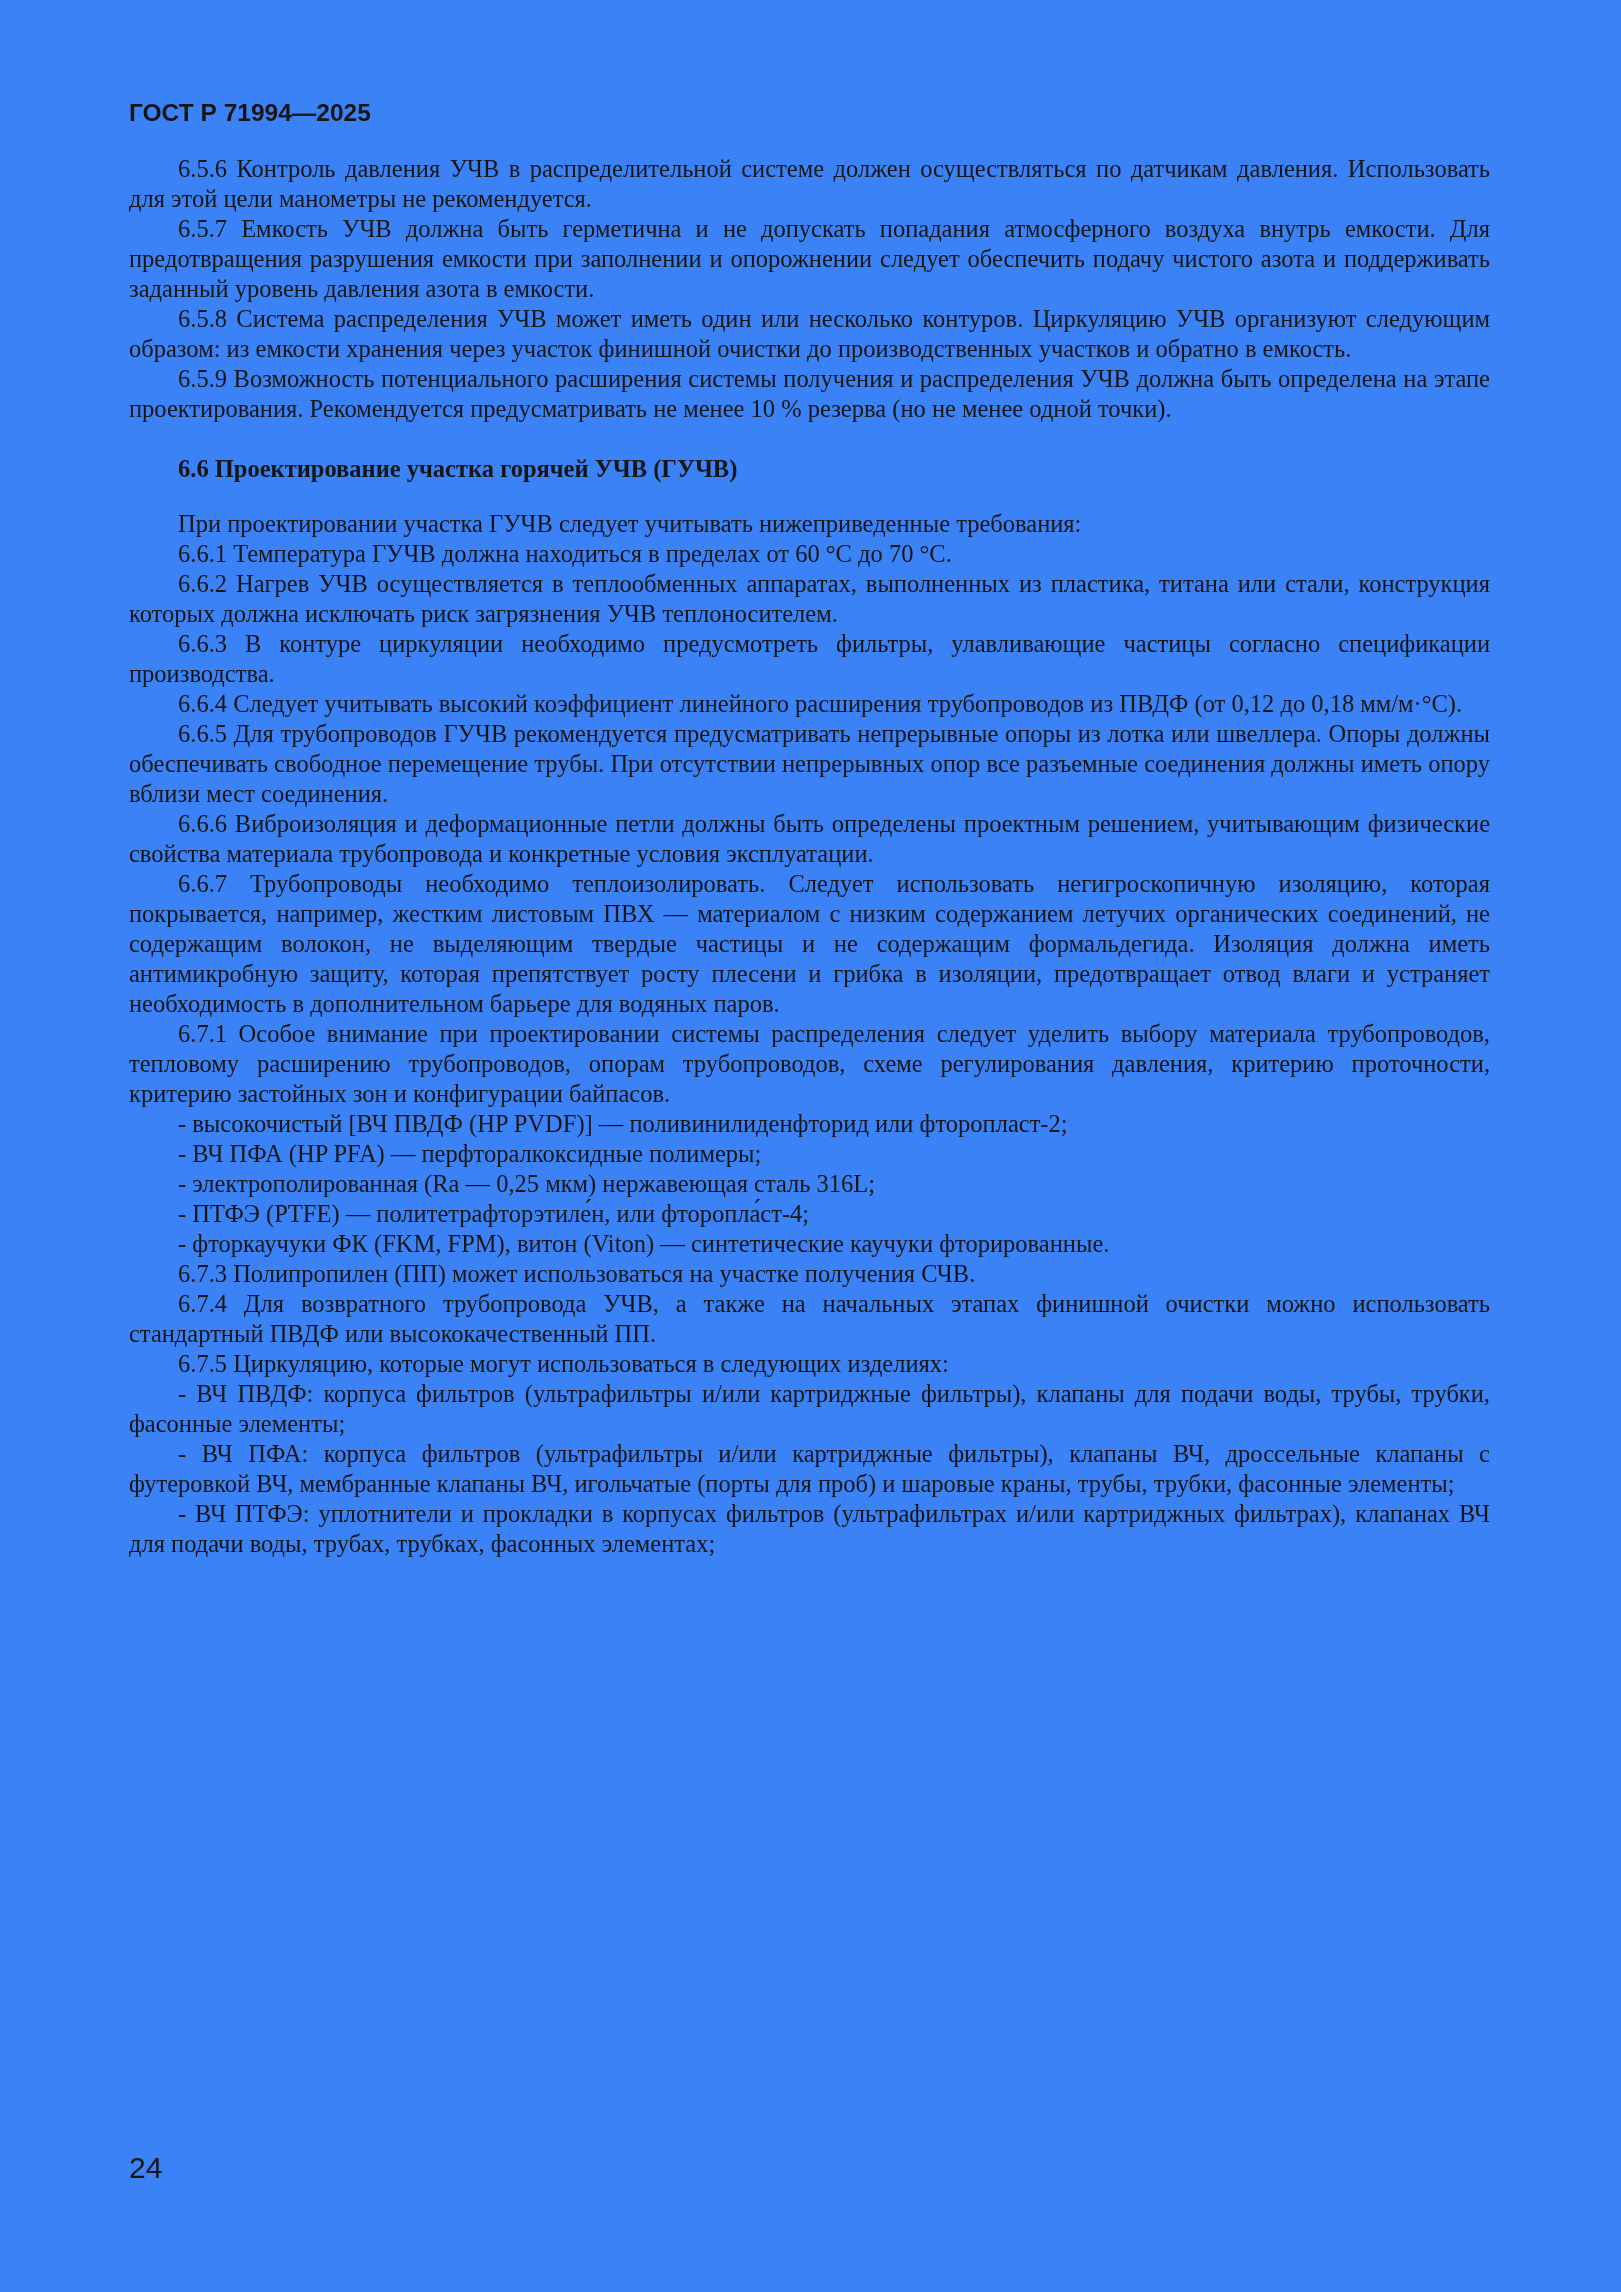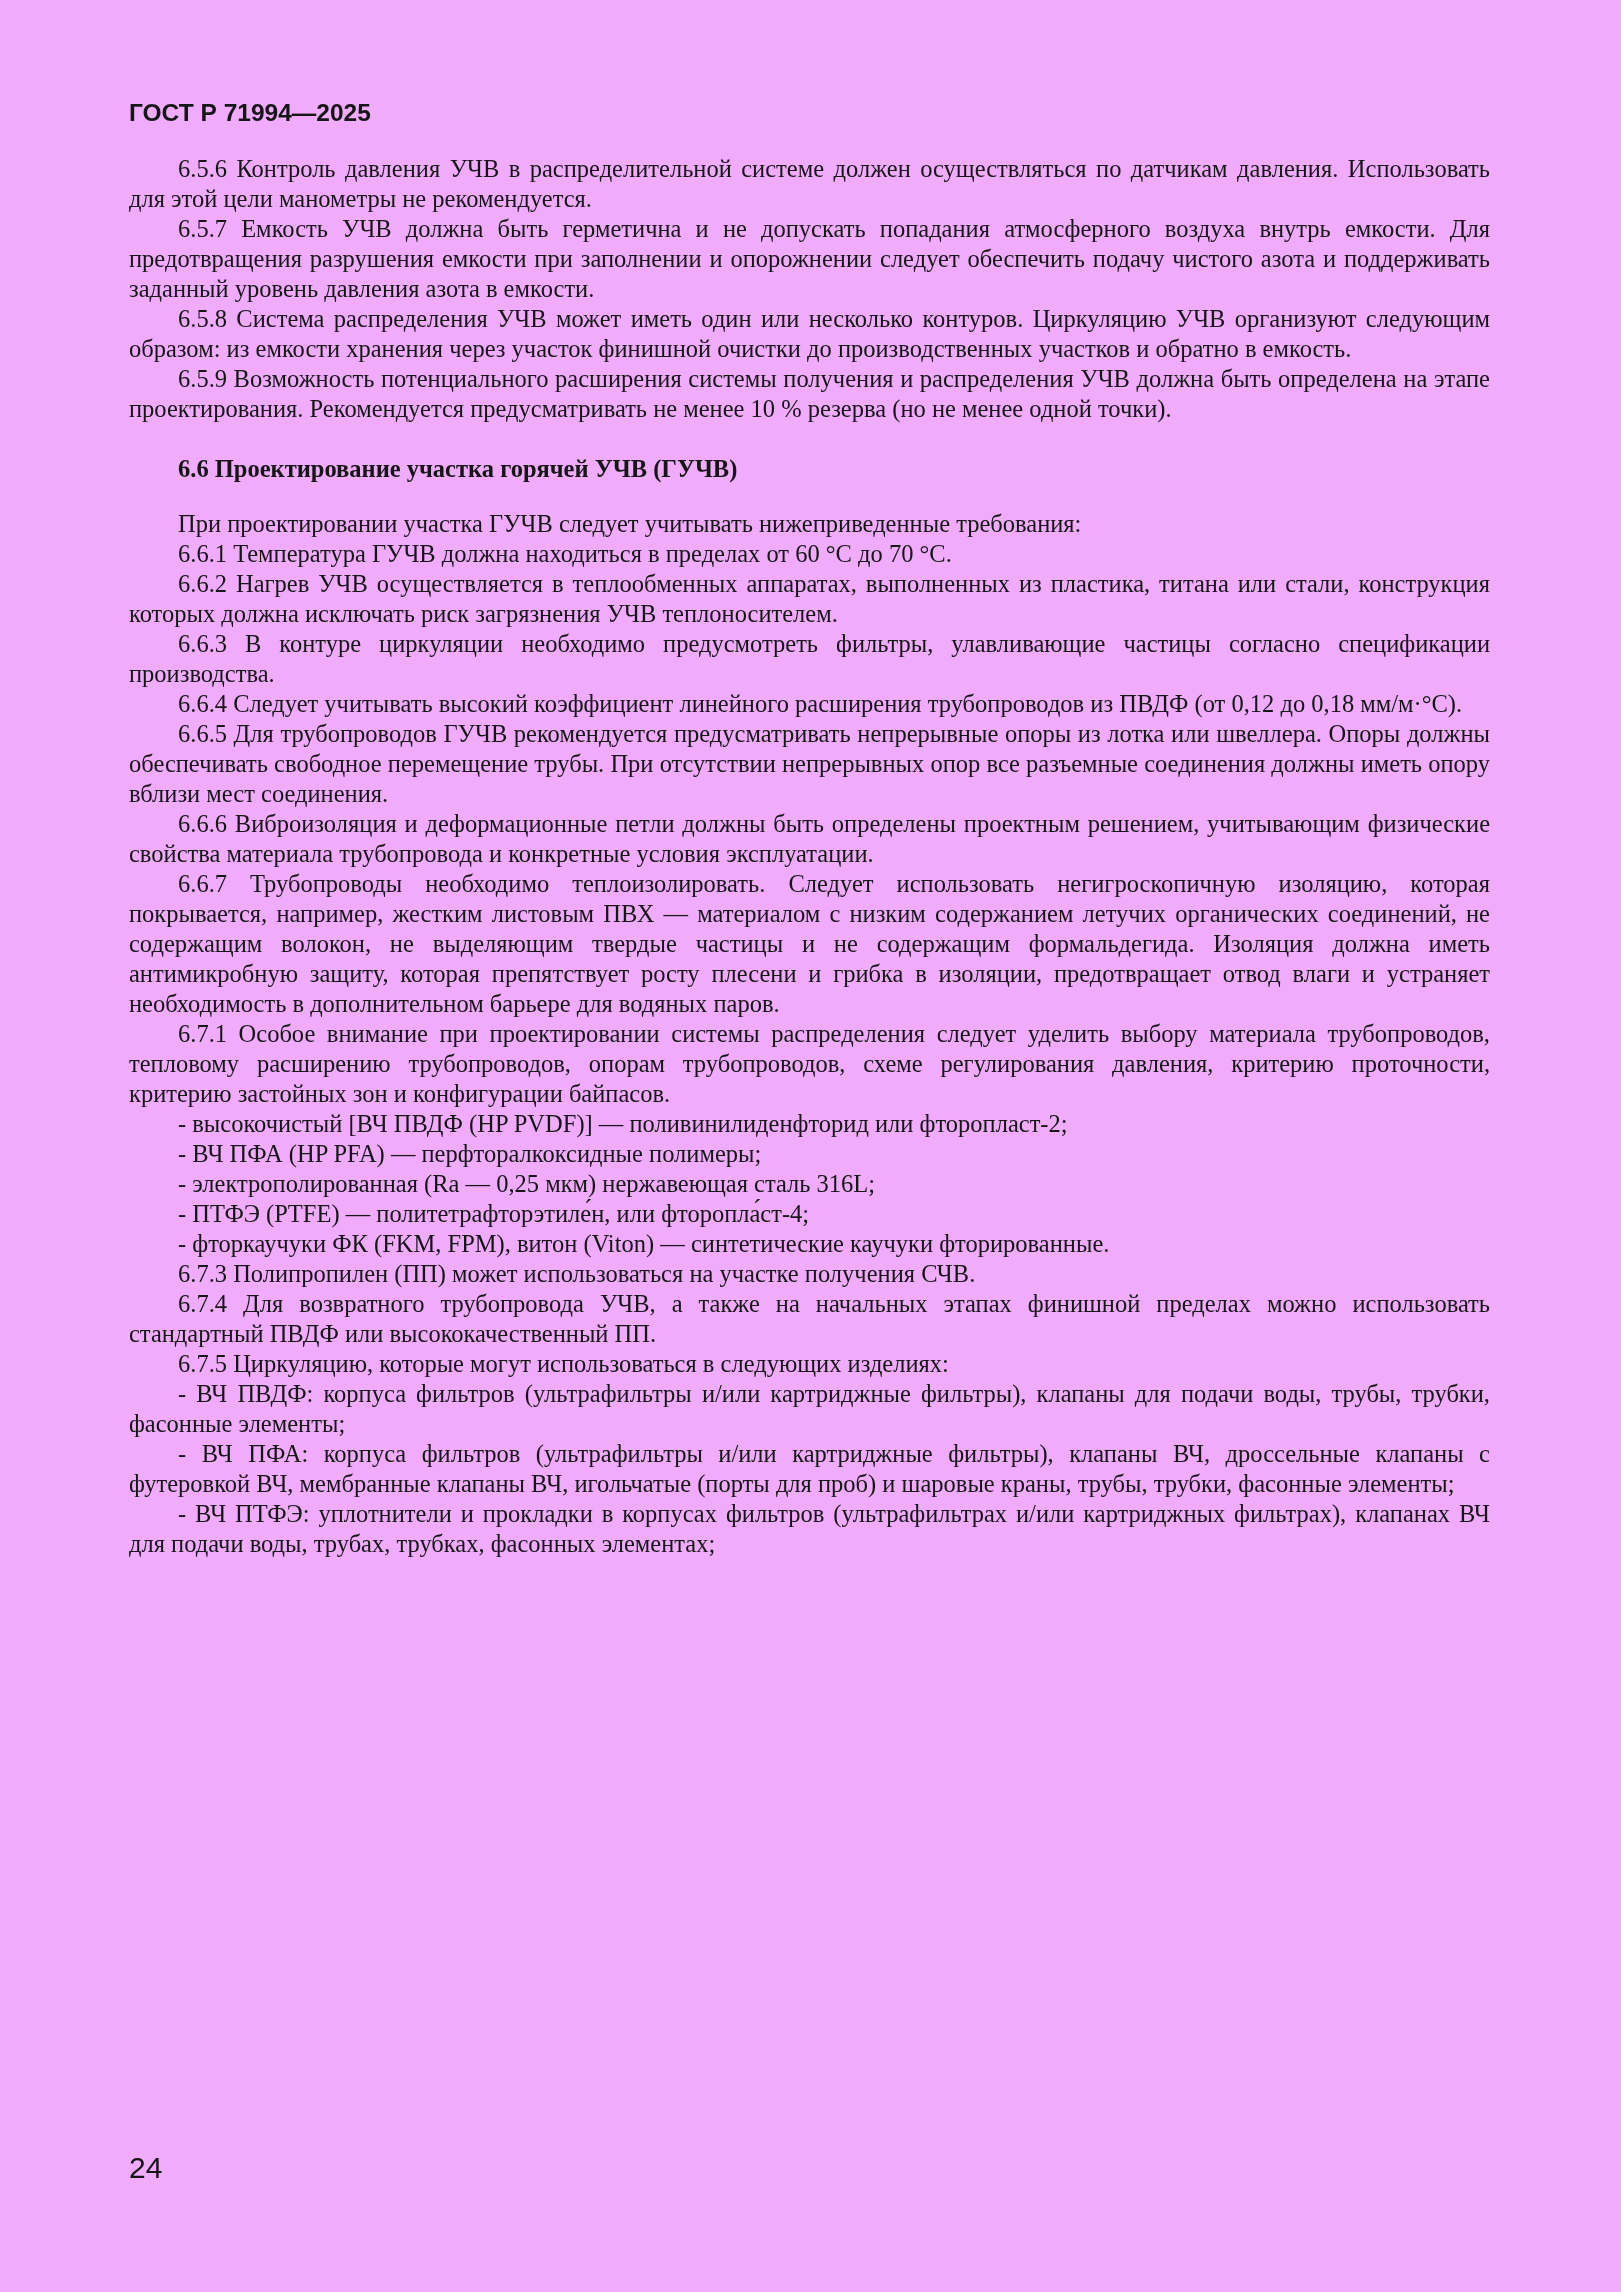--- a/index.html
+++ b/index.html
@@ -5,21 +5,21 @@
   html, body {
     margin: 0;
     padding: 0;
     background: #e8e8e8;
   }
   .page {
     position: relative;
     width: 1621px;
     height: 2293px;
     margin: 0 auto;
-    background: #f0abfc;
+    background: #3b82f6;
     box-sizing: border-box;
     padding: 98px 131px 0 129px;
     font-family: "Liberation Sans", sans-serif;
     color: #161616;
     overflow: hidden;
   }
   .doc-header {
     font-size: 24.5px;
     line-height: 30px;
     font-weight: bold;
@@ -74,21 +74,21 @@
       <p class="para">6.6.5 Для трубопроводов ГУЧВ рекомендуется предусматривать непрерывные опоры из лотка или швеллера. Опоры должны обеспечивать свободное перемещение трубы. При отсутствии непрерывных опор все разъемные соединения должны иметь опору вблизи мест соединения.</p>
       <p class="para">6.6.6 Виброизоляция и деформационные петли должны быть определены проектным решением, учитывающим физические свойства материала трубопровода и конкретные условия эксплуатации.</p>
       <p class="para">6.6.7 Трубопроводы необходимо теплоизолировать. Следует использовать негигроскопичную изоляцию, которая покрывается, например, жестким листовым ПВХ — материалом с низким содержанием летучих органических соединений, не содержащим волокон, не выделяющим твердые частицы и не содержащим формальдегида. Изоляция должна иметь антимикробную защиту, которая препятствует росту плесени и грибка в изоляции, предотвращает отвод влаги и устраняет необходимость в дополнительном барьере для водяных паров.</p>
       <p class="para">6.7.1 Особое внимание при проектировании системы распределения следует уделить выбору материала трубопроводов, тепловому расширению трубопроводов, опорам трубопроводов, схеме регулирования давления, критерию проточности, критерию застойных зон и конфигурации байпасов.</p>
       <p class="para">- высокочистый [ВЧ ПВДФ (HP PVDF)] — поливинилиденфторид или фторопласт-2;</p>
       <p class="para">- ВЧ ПФА (HP PFA) — перфторалкоксидные полимеры;</p>
       <p class="para">- электрополированная (Ra — 0,25 мкм) нержавеющая сталь 316L;</p>
       <p class="para">- ПТФЭ (PTFE) — политетрафторэтиле́н, или фторопла́ст-4;</p>
       <p class="para">- фторкаучуки ФК (FKM, FPM), витон (Viton) — синтетические каучуки фторированные.</p>
       <p class="para">6.7.3 Полипропилен (ПП) может использоваться на участке получения СЧВ.</p>
-      <p class="para">6.7.4 Для возвратного трубопровода УЧВ, а также на начальных этапах финишной пределах можно использовать стандартный ПВДФ или высококачественный ПП.</p>
+      <p class="para">6.7.4 Для возвратного трубопровода УЧВ, а также на начальных этапах финишной очистки можно использовать стандартный ПВДФ или высококачественный ПП.</p>
       <p class="para">6.7.5 Циркуляцию, которые могут использоваться в следующих изделиях:</p>
       <p class="para">- ВЧ ПВДФ: корпуса фильтров (ультрафильтры и/или картриджные фильтры), клапаны для подачи воды, трубы, трубки, фасонные элементы;</p>
       <p class="para">- ВЧ ПФА: корпуса фильтров (ультрафильтры и/или картриджные фильтры), клапаны ВЧ, дроссельные клапаны с футеровкой ВЧ, мембранные клапаны ВЧ, игольчатые (порты для проб) и шаровые краны, трубы, трубки, фасонные элементы;</p>
       <p class="para">- ВЧ ПТФЭ: уплотнители и прокладки в корпусах фильтров (ультрафильтрах и/или картриджных фильтрах), клапанах ВЧ для подачи воды, трубах, трубках, фасонных элементах;</p>
     </div>
 
   <div class="page-number">24</div>
 </div>
 
 

